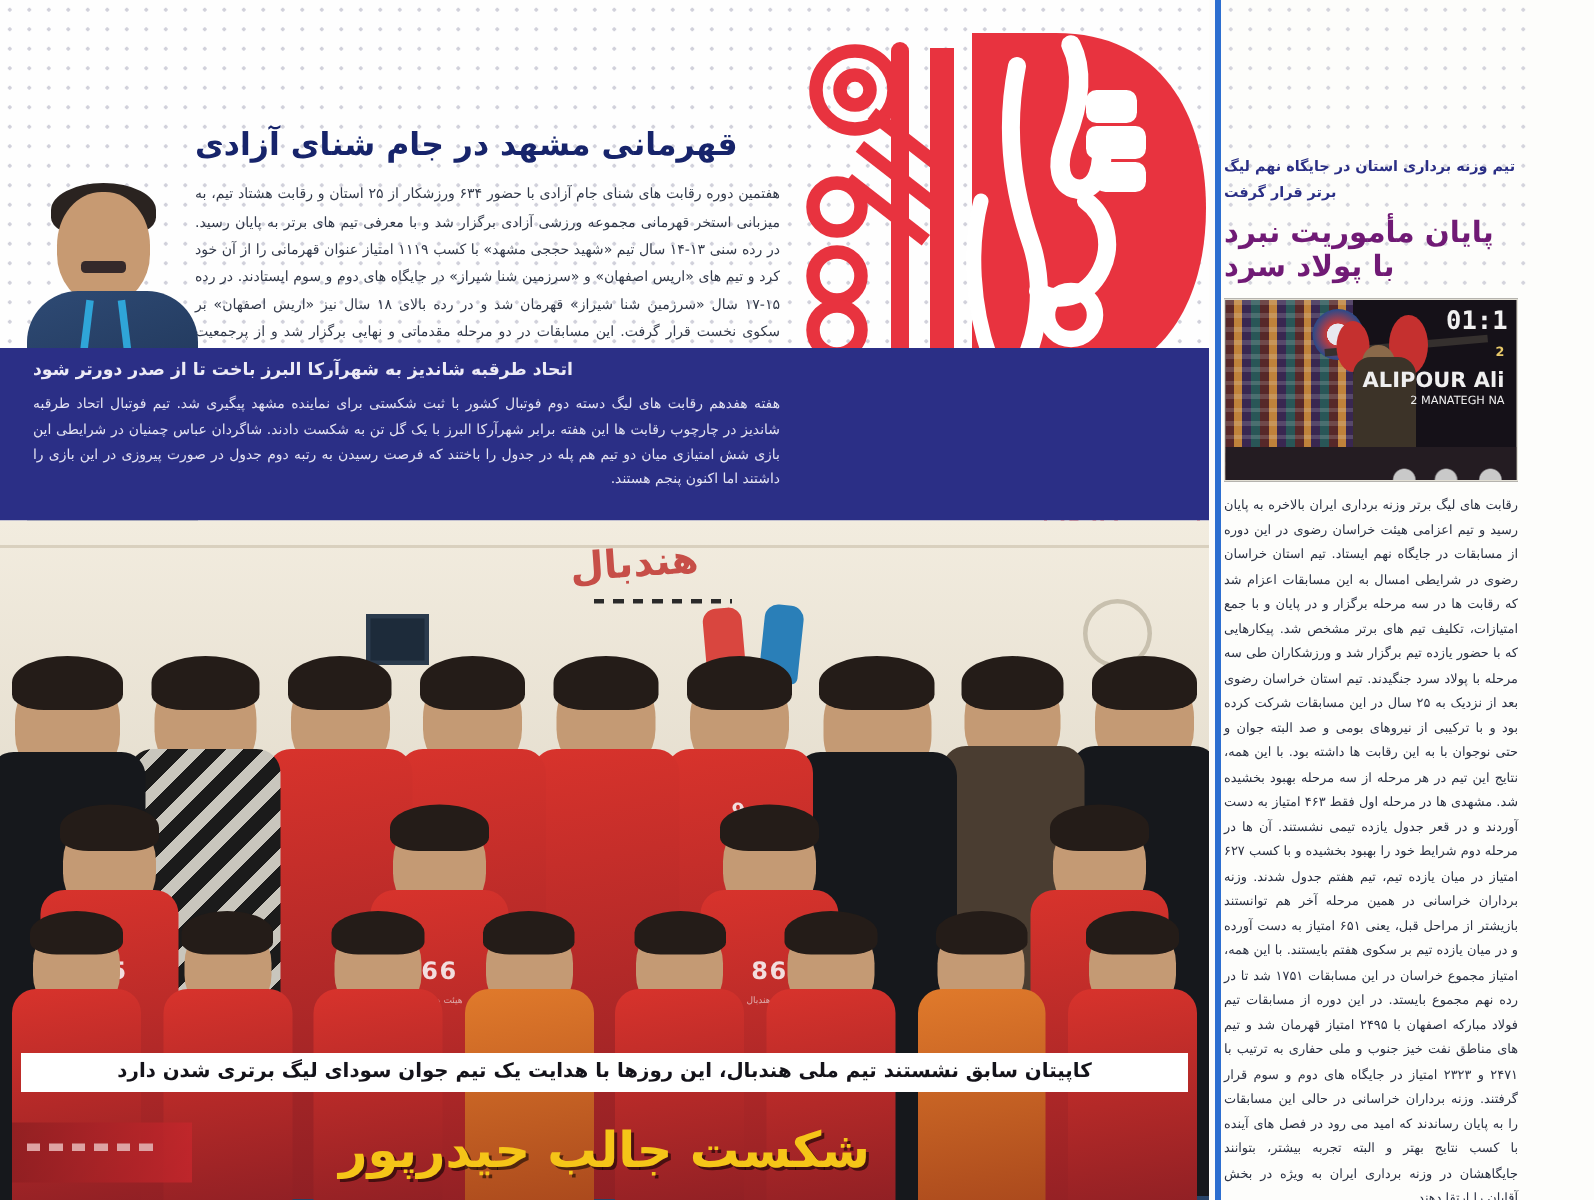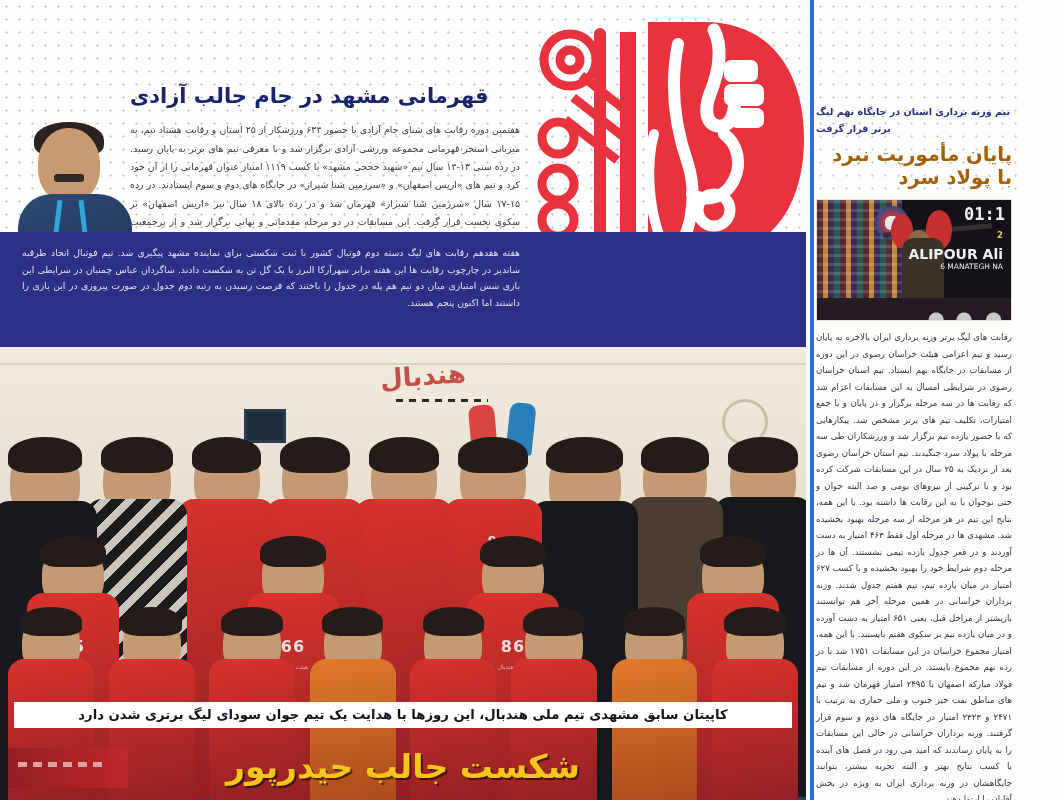--- a/index.html
+++ b/index.html
@@ -216,22 +216,22 @@
     background-size: 13px 13px;
     opacity:.8;
   }
   .side-inner { position:absolute; left:10px; right:6px; top:0; }
 
   .side-kicker {
     margin-top:104px; font-size:9.6px; color:#2b2f86; font-weight:bold;
     text-align:left; line-height:1.75;
   }
   .side-title {
-    margin-top:5px; font-size:19.5px; color:#a16207; font-weight:bold;
-    text-align:right; line-height:1.22; letter-spacing:-.3px;
+    margin-top:5px; font-size:19.5px; color:#701a75; font-weight:bold;
+    text-align:left; line-height:1.22; letter-spacing:-.3px;
   }
 
   .wl-photo {
     position:relative; margin-top:9px; width:100%; height:122px;
     background:#151118; overflow:hidden; border:1px solid #e2dfd4;
   }
   .wl-carpet {
     position:absolute; left:0; top:0; width:44%; height:100%;
     background:
       repeating-linear-gradient(90deg,#5b2b2b 0 6px,#c98a3e 6px 11px,#3c2a55 11px 17px,#2b5b5b 17px 23px);
@@ -363,39 +363,40 @@
           <div>
               <span>۰۲ رمضان ۱۴۴۷</span>
             </div>
         </div>
         <div class="db-latin">26 02</div>
         <div class="db-site">SHAHARANEWS.IR</div>
       </div>
     </div>
 
     <div class="lead">
-      <h1>قهرمانی مشهد در جام جالب آزادی</h1>
+      <h1>قهرمانی مشهد در جام شنای آزادی</h1>
       <p>هفتمین دوره رقابت های شنای جام آزادی با حضور ۶۳۴ ورزشکار از ۲۵ استان و رقابت هشتاد تیم، به میزبانی استخر قهرمانی مجموعه ورزشی آزادی برگزار شد و با معرفی تیم های برتر به پایان رسید. در رده سنی ۱۳-۱۴ سال تیم «شهید حججی مشهد» با کسب ۱۱۱۹ امتیاز عنوان قهرمانی را از آن خود کرد و تیم های «اریس اصفهان» و «سرزمین شنا شیراز» در جایگاه های دوم و سوم ایستادند. در رده ۱۵-۱۷ سال «سرزمین شنا شیراز» قهرمان شد و در رده بالای ۱۸ سال نیز «اریس اصفهان» بر سکوی نخست قرار گرفت. این مسابقات در دو مرحله مقدماتی و نهایی برگزار شد و از پرجمعیت ترین رویدادهای تقویم سالانه شنا به شمار می رود.</p>
     </div>
 
     <div class="coach-photo">
       <div class="hair"></div>
       <div class="head"></div>
       <div class="mous"></div>
       <div class="torso"></div>
       <div class="lanyard-l"></div>
       <div class="lanyard-r"></div>
       <div class="badge">
           <div class="badge-g"></div>
         </div>
       <div class="watch"></div>
     </div>
 
     <div class="blue-band">
       <div class="inner">
+        <div class="kicker">اتحاد طرقبه شاندیز به شهرآرکا البرز باخت تا از صدر دورتر شود</div>
         <p>هفته هفدهم رقابت های لیگ دسته دوم فوتبال کشور با ثبت شکستی برای نماینده مشهد پیگیری شد. تیم فوتبال اتحاد طرقبه شاندیز در چارچوب رقابت ها این هفته برابر شهرآرکا البرز با یک گل تن به شکست دادند. شاگردان عباس چمنیان در شرایطی این بازی شش امتیازی میان دو تیم هم پله در جدول را باختند که فرصت رسیدن به رتبه دوم جدول در صورت پیروزی در این بازی را داشتند اما اکنون پنجم هستند.</p>
       </div>
     </div>
 
     <div class="photo">
       <div class="gym-wall">
         <div class="wall-line"></div>
         <div class="mural-text">هندبال</div>
         <div class="mural-dash"></div>
         <div class="mural-fig1"></div>
@@ -531,21 +532,21 @@
           <div class="bd jersey-red" style="top:46px; height:150px;"></div>
             <div class="hr"></div>
             <div class="h"></div>
         </div>
       </div>
 
       <div class="corner-logo"></div>
     </div>
 
     <div class="caption-strip">
-      <span>کاپیتان سابق مشهدی تیم ملی هندبال، این روزها با هدایت یک تیم جوان سودای لیگ برتری شدن دارد</span>
+      <span>کاپیتان سابق نشستند تیم ملی هندبال، این روزها با هدایت یک تیم جوان سودای لیگ برتری شدن دارد</span>
     </div>
     <div class="big-headline">
       <span>شکست جالب حیدرپور</span>
     </div>
   </div>
 
   <div class="side-col">
     <div class="side-rule"></div>
     <div class="side-dotgrid"></div>
 
@@ -558,21 +559,21 @@
         <div class="wl-emblem"></div>
         <div class="wl-bar"></div>
         <div class="wl-plate-l"></div>
         <div class="wl-plate-r"></div>
         <div class="wl-head"></div>
         <div class="wl-body"></div>
         <div class="wl-crowd"></div>
         <div class="wl-clock">01:1</div>
         <div class="wl-l1">2</div>
         <div class="wl-l2">ALIPOUR Ali</div>
-        <div class="wl-l3">6 MANATEGH NA</div>
+        <div class="wl-l3">2 MANATEGH NA</div>
       </div>
 
       <div class="side-body">رقابت های لیگ برتر وزنه برداری ایران بالاخره به پایان رسید و تیم اعزامی هیئت خراسان رضوی در این دوره از مسابقات در جایگاه نهم ایستاد. تیم استان خراسان رضوی در شرایطی امسال به این مسابقات اعزام شد که رقابت ها در سه مرحله برگزار و در پایان و با جمع امتیازات، تکلیف تیم های برتر مشخص شد. پیکارهایی که با حضور یازده تیم برگزار شد و ورزشکاران طی سه مرحله با پولاد سرد جنگیدند. تیم استان خراسان رضوی بعد از نزدیک به ۲۵ سال در این مسابقات شرکت کرده بود و با ترکیبی از نیروهای بومی و صد البته جوان و حتی نوجوان با به این رقابت ها داشته بود. با این همه، نتایج این تیم در هر مرحله از سه مرحله بهبود بخشیده شد. مشهدی ها در مرحله اول فقط ۴۶۳ امتیاز به دست آوردند و در قعر جدول یازده تیمی نشستند. آن ها در مرحله دوم شرایط خود را بهبود بخشیده و با کسب ۶۲۷ امتیاز در میان یازده تیم، تیم هفتم جدول شدند. وزنه برداران خراسانی در همین مرحله آخر هم توانستند بازیشتر از مراحل قبل، یعنی ۶۵۱ امتیاز به دست آورده و در میان یازده تیم بر سکوی هفتم بایستند. با این همه، امتیاز مجموع خراسان در این مسابقات ۱۷۵۱ شد تا در رده نهم مجموع بایستد. در این دوره از مسابقات تیم فولاد مبارکه اصفهان با ۲۴۹۵ امتیاز قهرمان شد و تیم های مناطق نفت خیز جنوب و ملی حفاری به ترتیب با ۲۴۷۱ و ۲۳۲۳ امتیاز در جایگاه های دوم و سوم قرار گرفتند. وزنه برداران خراسانی در حالی این مسابقات را به پایان رساندند که امید می رود در فصل های آینده با کسب نتایج بهتر و البته تجربه بیشتر، بتوانند جایگاهشان در وزنه برداری ایران به ویژه در بخش آقایان را ارتقا دهند.</div>
 
       <div class="women-banner">
         <div class="wb-text">مناطق بانوان</div>
         <div class="wb-logo">شا</div>
       </div>
 
       <div class="shooter-photo">

